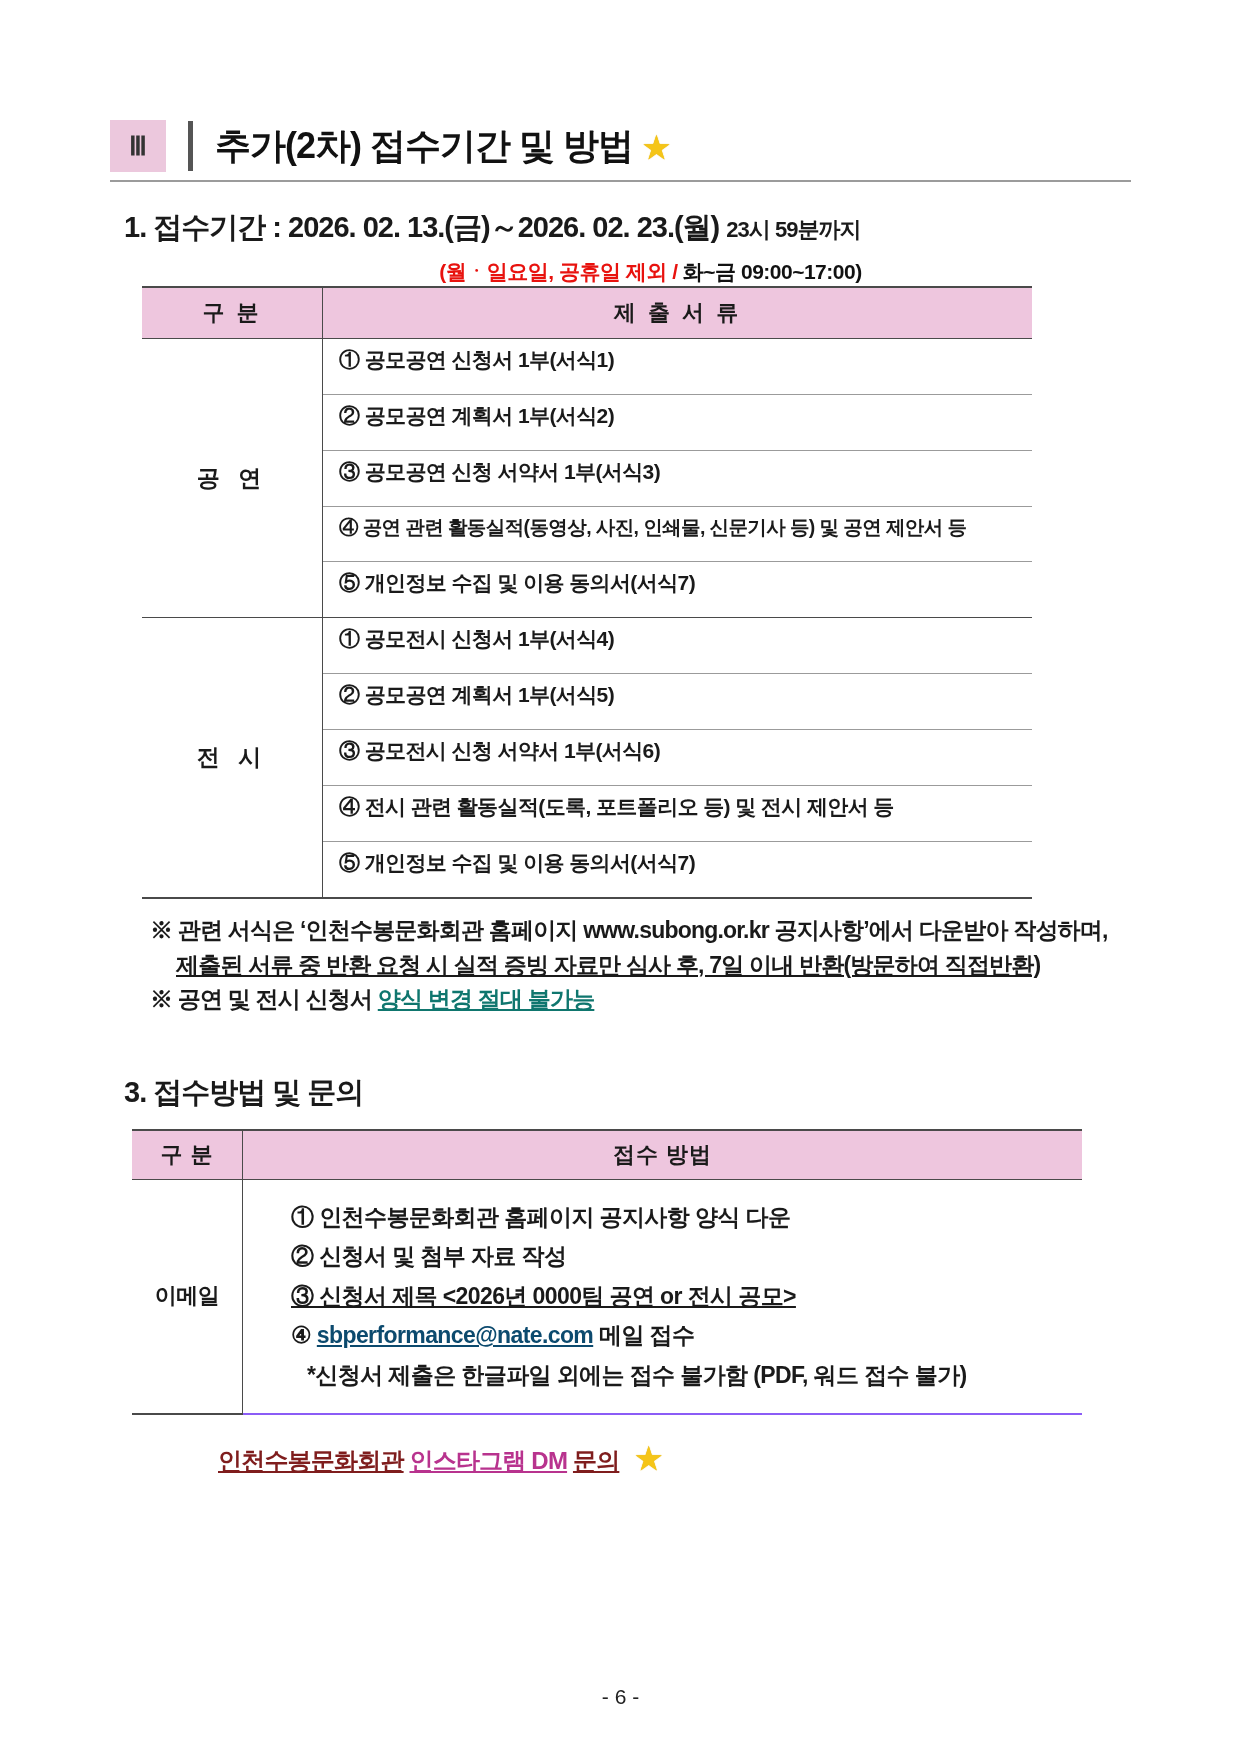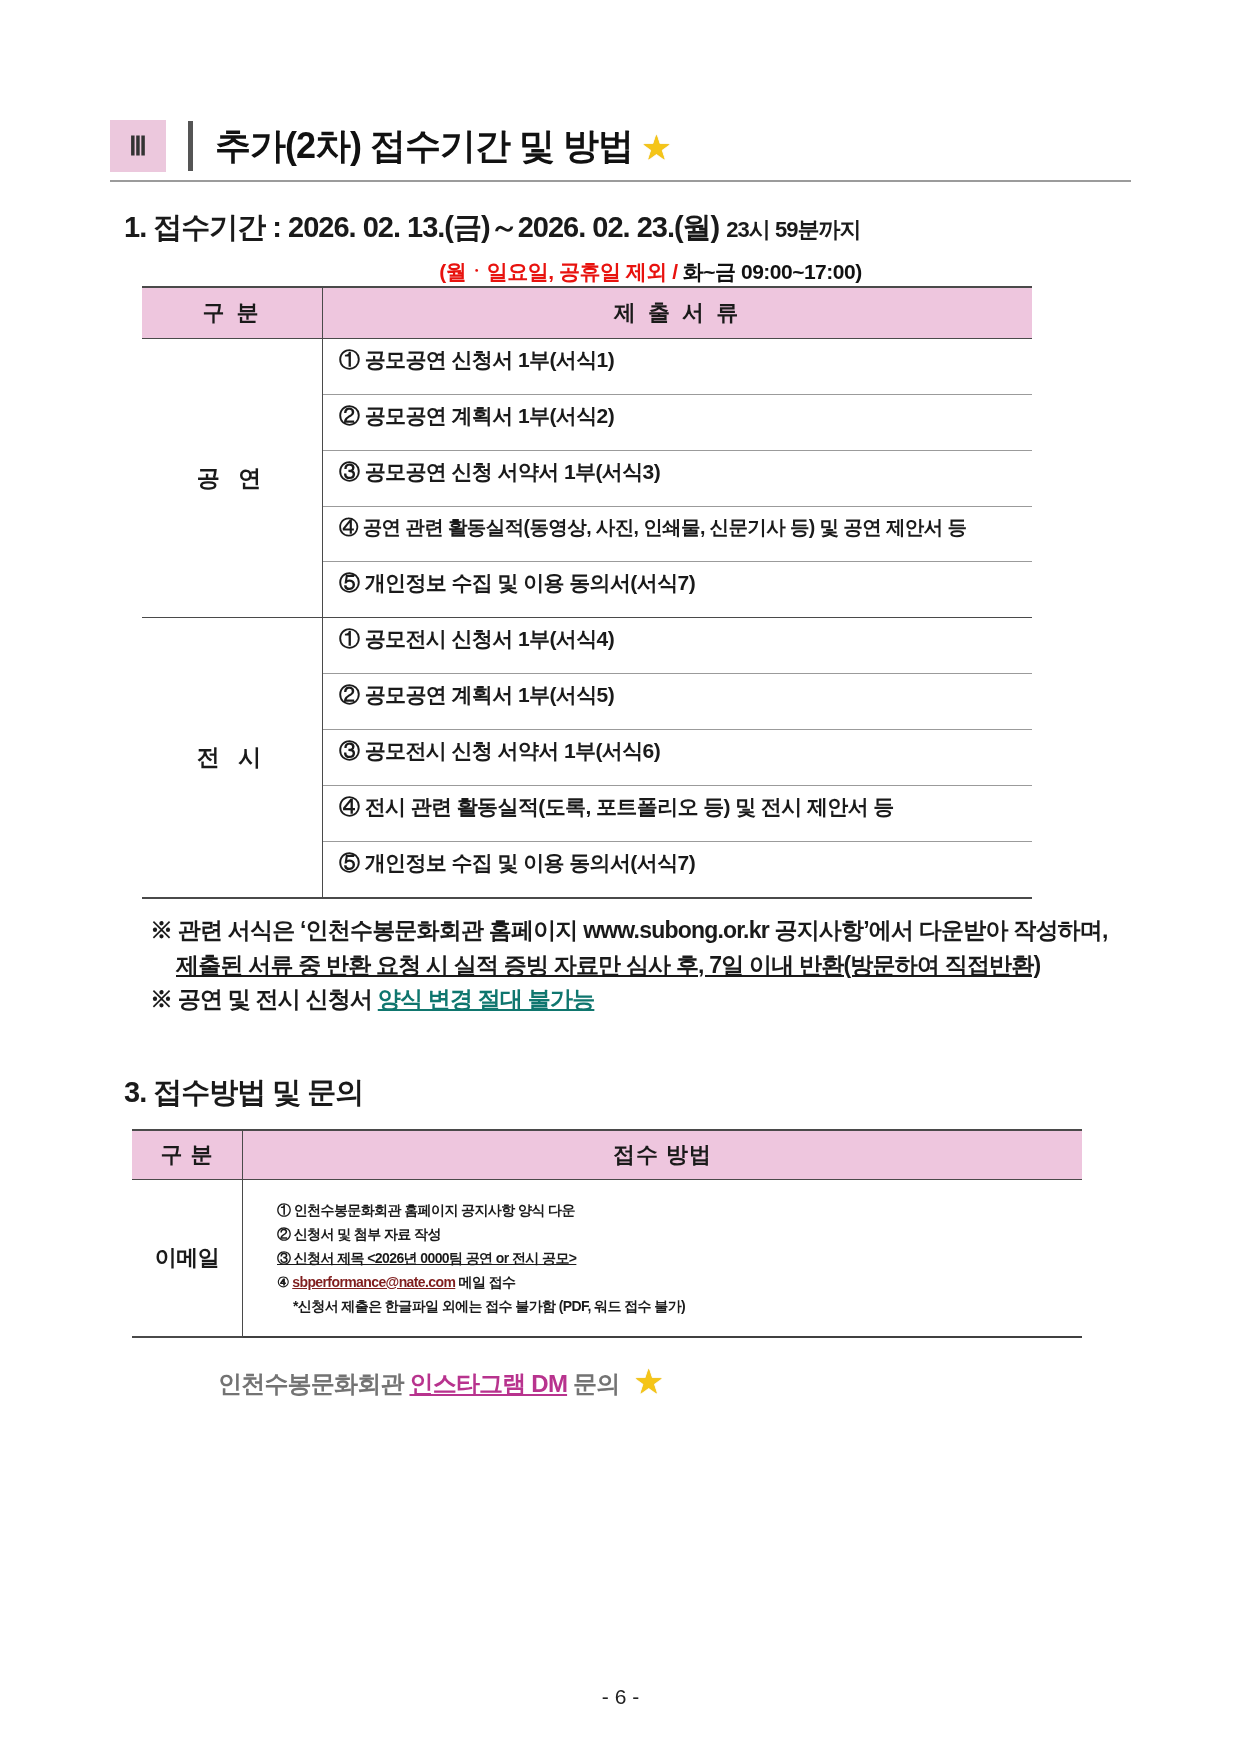--- a/index.html
+++ b/index.html
@@ -173,46 +173,46 @@
   .t2 th.c1 { width: 110px; border-right: 1.5px solid #4a4a4a; }
   .t2 td.cat {
     text-align: center;
     font-size: 22px;
     font-weight: bold;
     border-right: 1.5px solid #4a4a4a;
     border-bottom: 2px solid #4a4a4a;
     letter-spacing: -0.5px;
   }
   .t2 td.body {
-    border-bottom: 2px solid #404040;
-    padding: 18px 0 18px 34px;
-    font-size: 14px;
+    border-bottom: 2px solid #8b5cf6;
+    padding: 18px 0 18px 48px;
+    font-size: 23px;
     font-weight: bold;
     line-height: 1.72;
     letter-spacing: -0.6px;
   }
   .t2 td.body .u { text-decoration: underline; }
-  .t2 td.body .link { color: #7f1d1d; text-decoration: underline; }
+  .t2 td.body .link { color: #0c4a6e; text-decoration: underline; }
   .t2 td.body .note { padding-left: 16px; display: inline-block; }
 
   
   .inquiry {
     margin: 52px 0 0 26px;
     font-size: 24px;
     font-weight: bold;
     letter-spacing: -0.8px;
   }
   .inquiry .pink { color: #b8338e; text-decoration: underline; }
   .inquiry-2 {
     margin: 26px 0 0 108px;
     font-size: 24px;
     font-weight: bold;
     letter-spacing: -0.8px;
   }
-  .inquiry-2 .pink { color: #737373; }
+  .inquiry-2 .pink { color: #7f1d1d; text-decoration: underline; }
   .inquiry-2 .pink-u { color: #b8338e; text-decoration: underline; }
 
   .page-num {
     position: absolute;
     bottom: 46px;
     left: 0;
     width: 1241px;
     text-align: center;
     font-size: 21px;
     color: #222;

